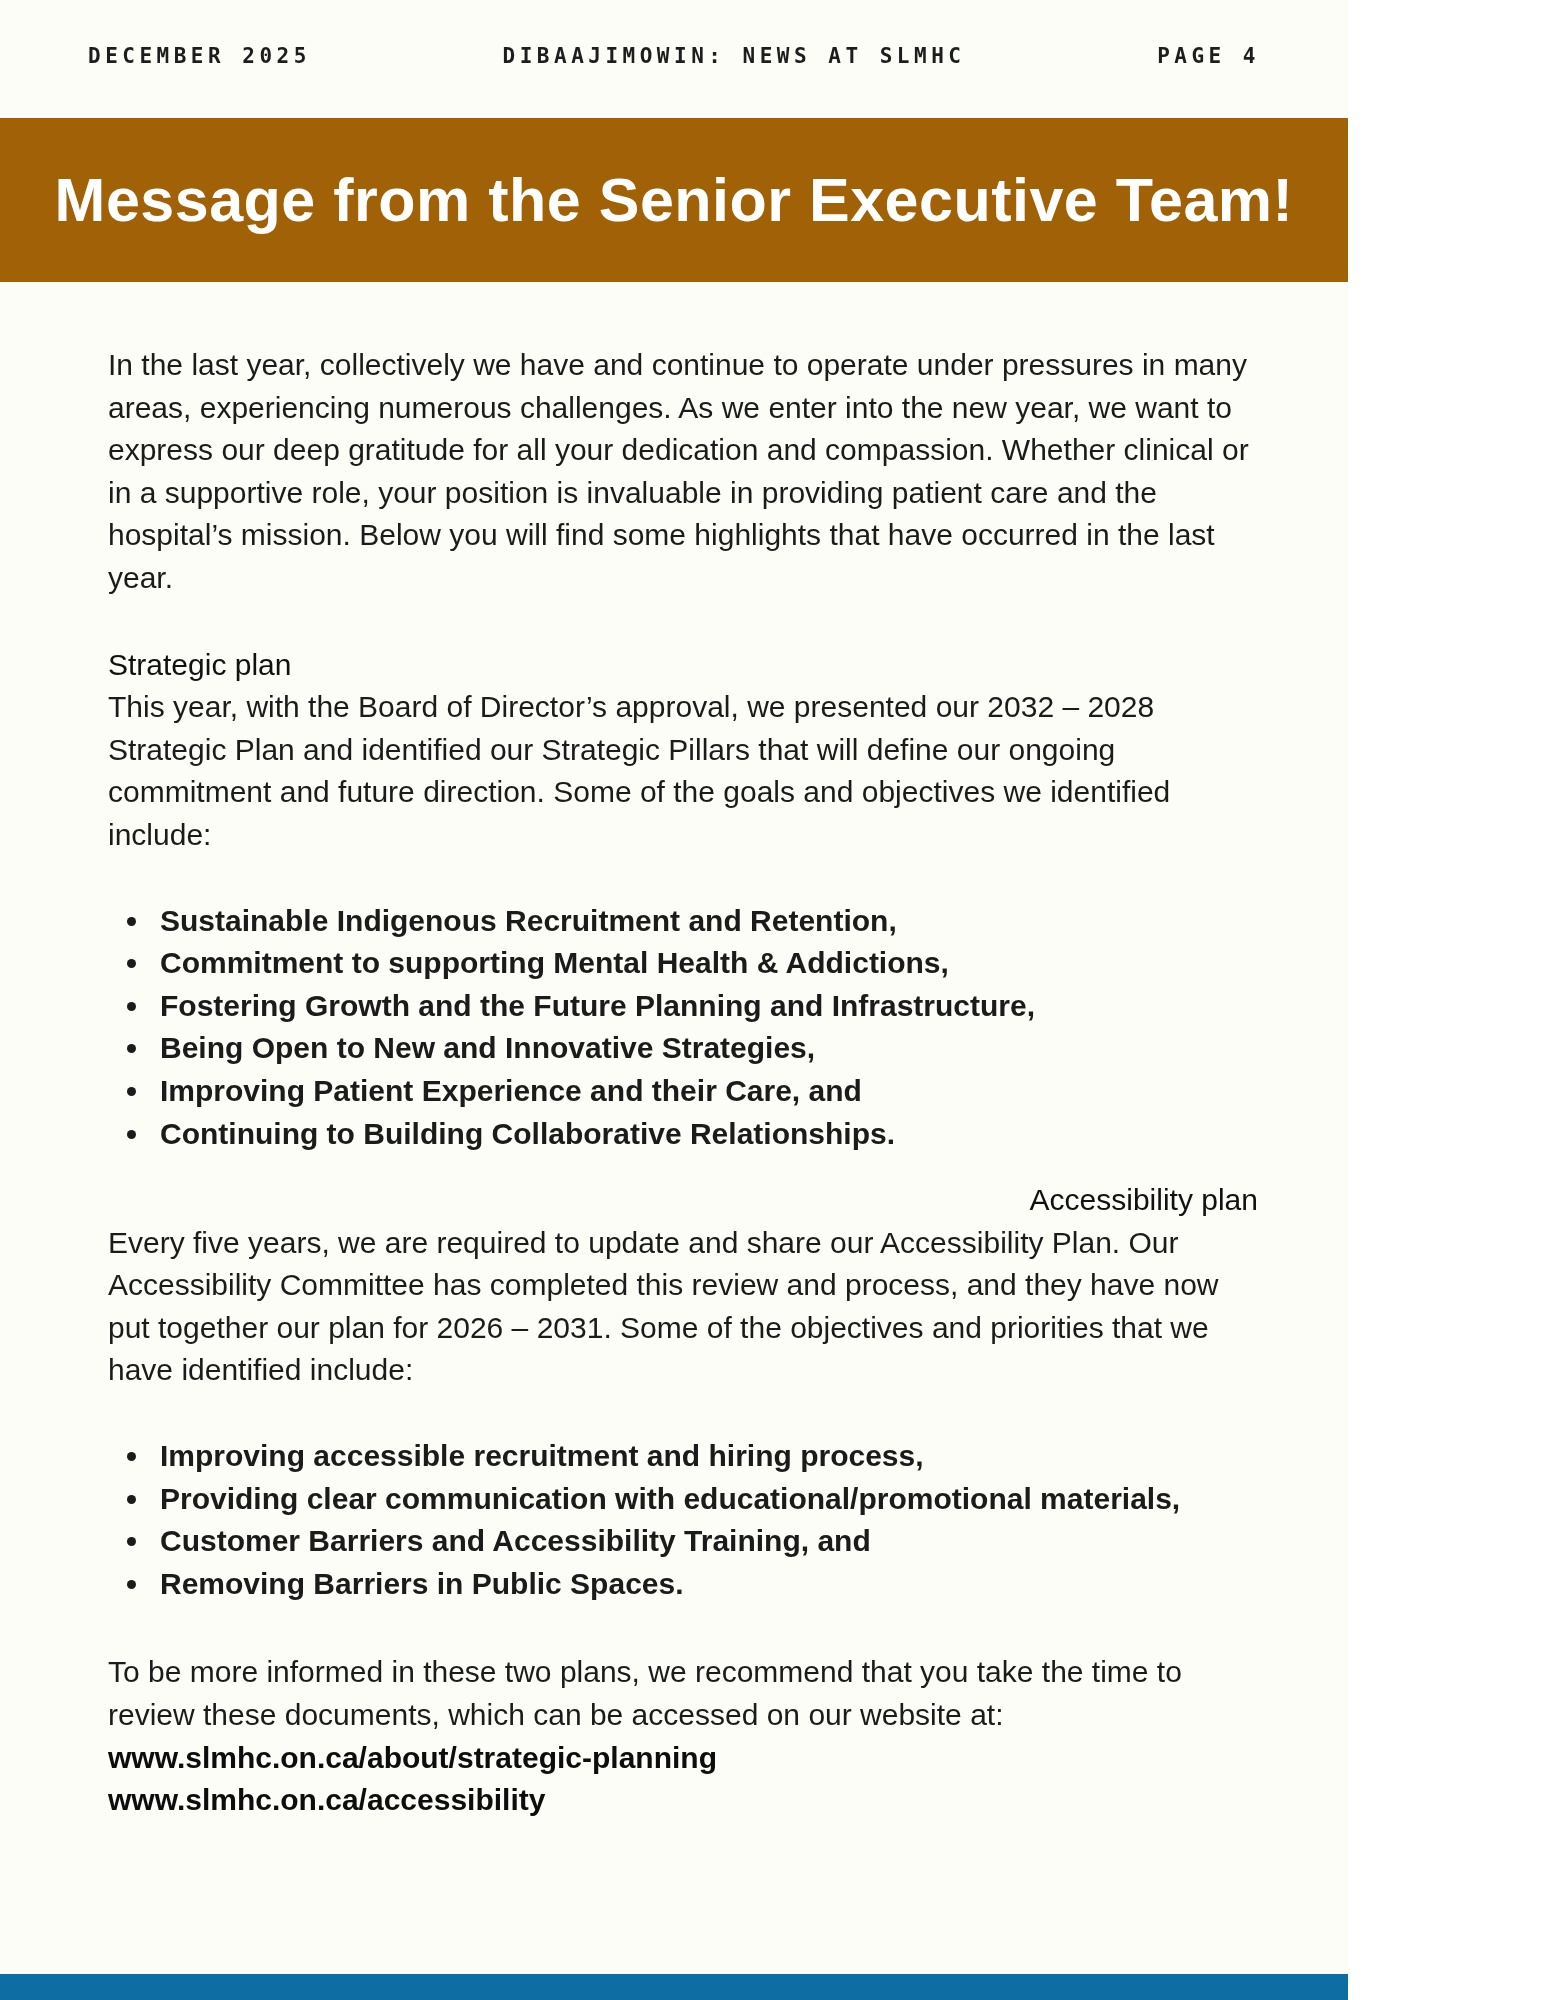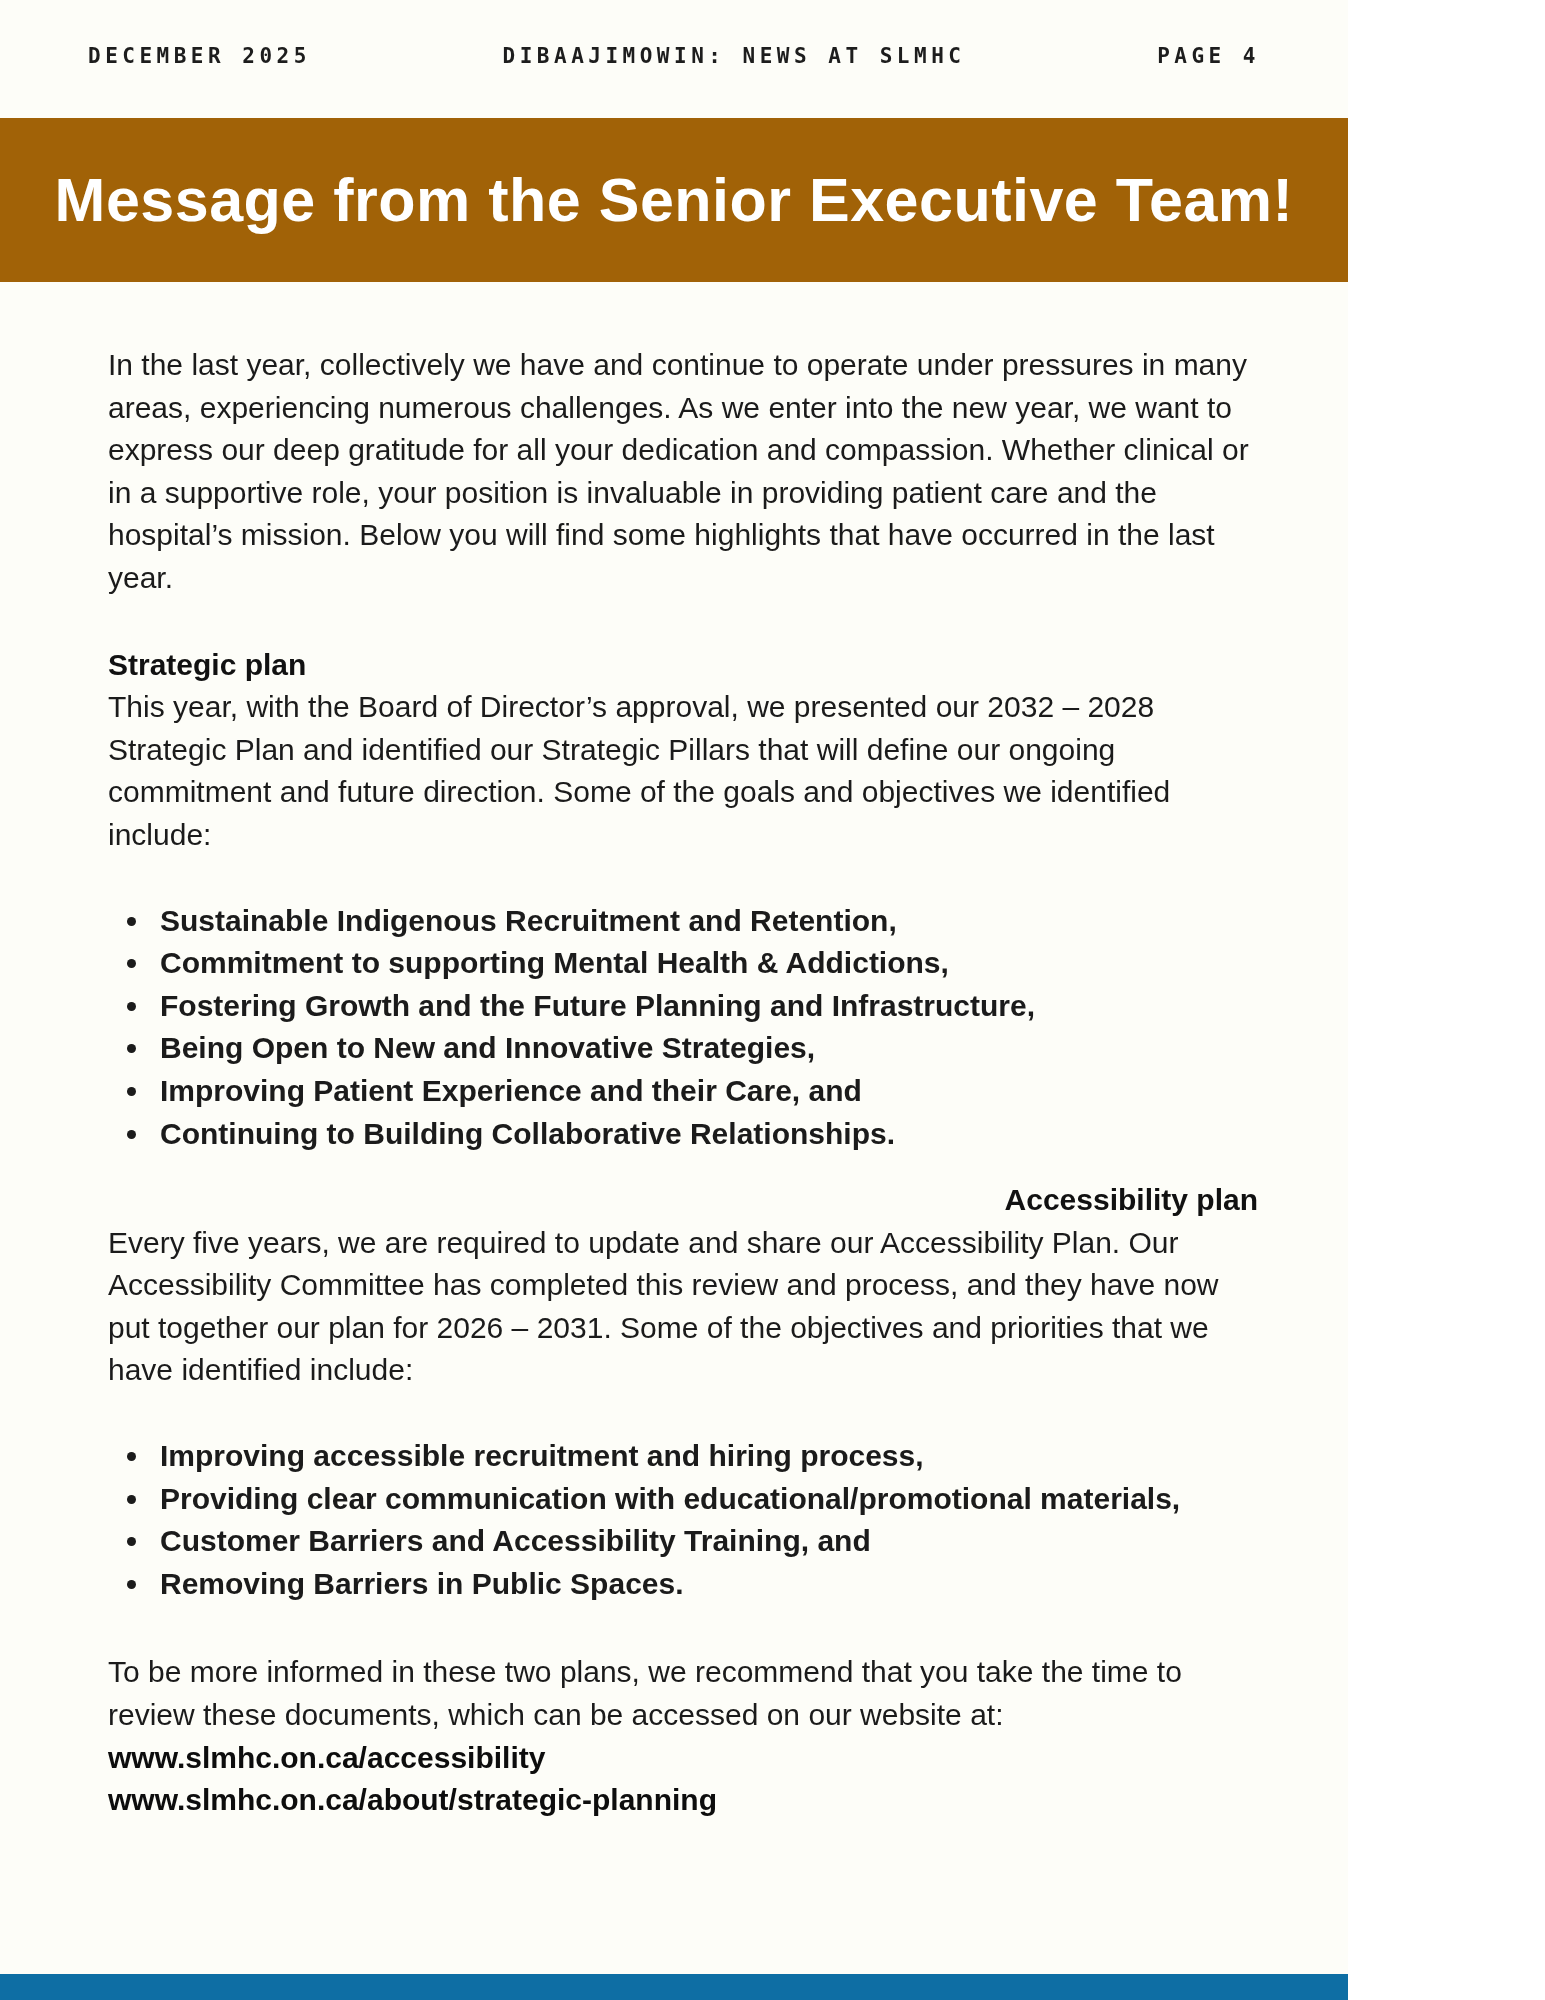--- a/index.html
+++ b/index.html
@@ -53,21 +53,21 @@
     padding: 62px 90px 0 108px;
     font-size: 30px;
     line-height: 1.42;
     color: #1b1b1b;
   }
   .para { margin: 0; max-width: 1250px; }
   .section-heading {
     margin: 44px 0 0 0;
     font-size: 30px;
     line-height: 1.42;
-    font-weight: 700;
+    font-weight: 400;
     color: #111111;
   }
   .section-heading.lg { margin-top: 24px; text-align: right; }
   .bullets {
     list-style: disc;
     margin: 43px 0 0 0;
     padding-left: 44px;
     max-width: 1250px;
     font-weight: bold;
   }
@@ -132,20 +132,20 @@
         <li class="bullet-item">Improving accessible recruitment and hiring process,</li>
 
         <li class="bullet-item">Providing clear communication with educational/promotional materials,</li>
 
         <li class="bullet-item">Customer Barriers and Accessibility Training, and</li>
 
         <li class="bullet-item">Removing Barriers in Public Spaces.</li>
       </ul>
 
     <p class="para closing">To be more informed in these two plans, we recommend that you take the time to review these documents, which can be accessed on our website at:</p>
+    <p class="link-line">www.slmhc.on.ca/about/strategic-planning</p>
     <p class="link-line">www.slmhc.on.ca/accessibility</p>
-    <p class="link-line">www.slmhc.on.ca/about/strategic-planning</p>
 
   </main>
 
   <footer class="bottom-bar"></footer>
 
 </div>
 
 </body></html>

